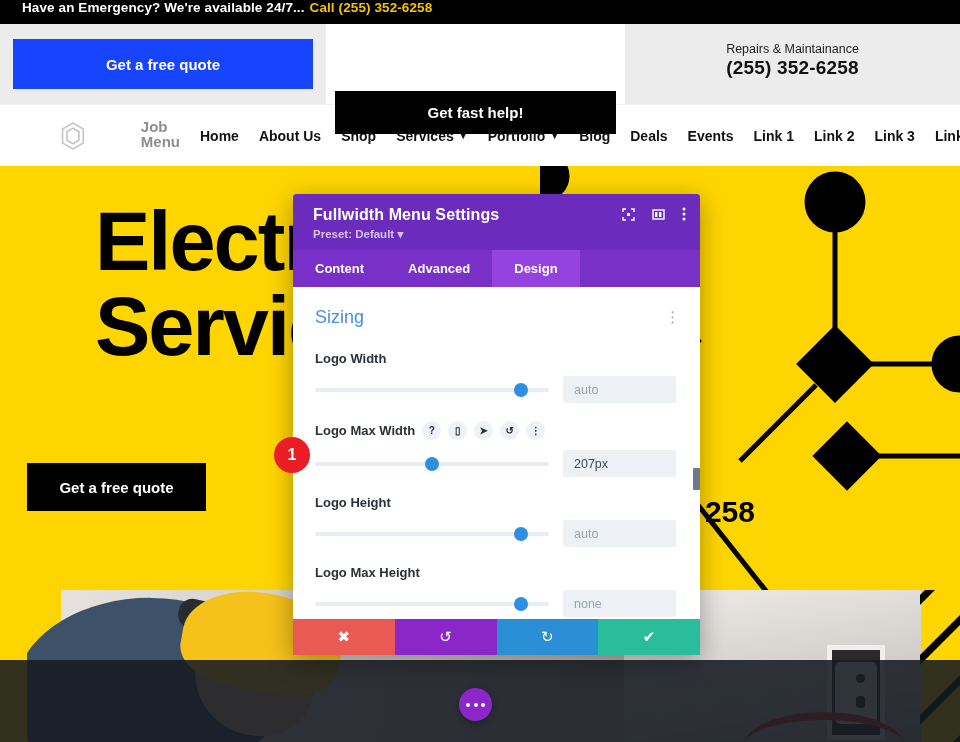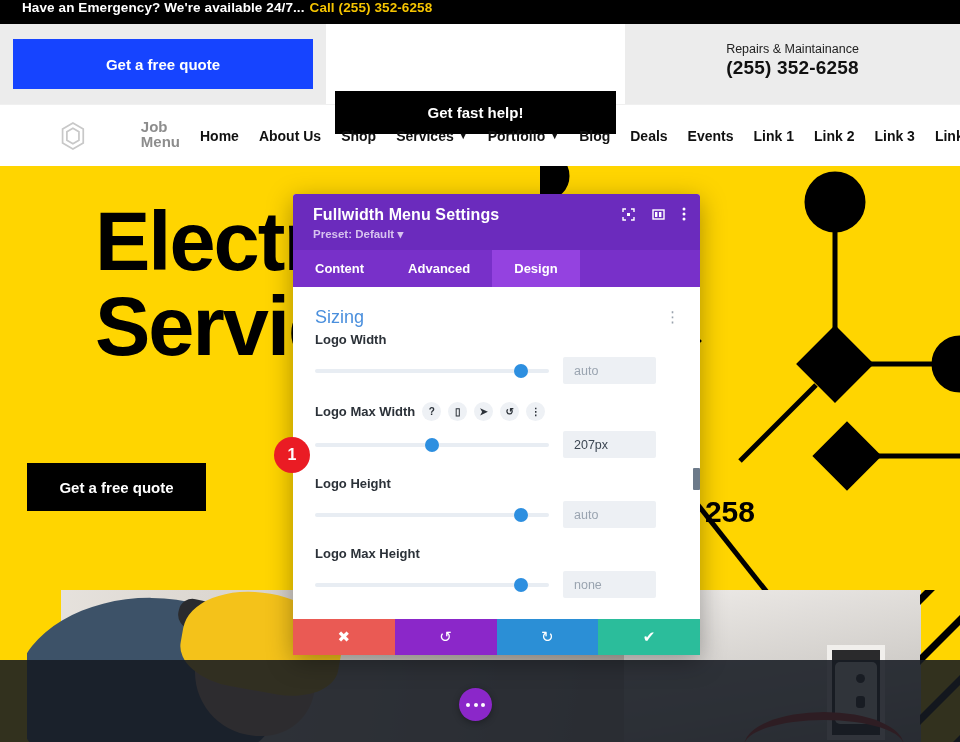--- a/index.html
+++ b/index.html
@@ -148,21 +148,21 @@
   .modal-hdr-icons { position: absolute; right: 14px; top: 13px; display: flex; gap: 17px; align-items: center; }
   .hdr-ico { color: #fff; cursor: pointer; display: flex; align-items: center; }
 
   .modal-tabs { display: flex; background: #7830c9; }
   .mtab {
     padding: 11px 22px; color: #fff; font-size: 13px; font-weight: bold; cursor: pointer;
   }
   .mtab.active { background: #9442e0; }
 
   .modal-body { flex: 1; background: #fff; padding: 20px 20px 0 22px; overflow: hidden; position: relative; }
-  .section-head { display: flex; align-items: center; justify-content: space-between; margin-bottom: 4px; }
+  .section-head { display: flex; align-items: center; justify-content: space-between; margin-bottom: 23px; }
   .section-title { color: #4a8fdd; font-size: 18px; }
   .kebab { color: #9aa3ad; font-size: 15px; letter-spacing: 0; cursor: pointer; line-height: .7; }
 
   .field { margin-bottom: 18px; }
   .field-label-row { display: flex; align-items: center; gap: 7px; margin-bottom: 10px; }
   .field-label { font-size: 13px; color: #2b3138; font-weight: bold; }
   .mini-ico {
     width: 19px; height: 19px; border-radius: 50%; background: #eef1f5;
     display: flex; align-items: center; justify-content: center;
     font-size: 10px; color: #2b3138; cursor: pointer; font-weight: bold;
@@ -171,21 +171,21 @@
   .slider { position: relative; width: 234px; height: 16px; cursor: pointer; }
   .slider-track {
     position: absolute; left: 0; top: 6px; width: 100%; height: 4px;
     background: #e8edf3; border-radius: 2px;
   }
   .slider-thumb {
     position: absolute; top: 1px; width: 14px; height: 14px; border-radius: 50%;
     background: #2d8fe0; transform: translateX(-50%);
   }
   .field-input {
-    width: 93px; height: 27px; background: #edf0f4; border: none;
+    width: 113px; height: 27px; background: #edf0f4; border: none;
     font-size: 12.5px; color: #3d4753; padding: 0 11px;
     font-family: "Liberation Sans", sans-serif; border-radius: 2px;
   }
   .field-input::placeholder { color: #9aa4b0; }
 
   .modal-actions { display: flex; height: 36px; }
   .act { flex: 1; display: flex; align-items: center; justify-content: center;
          color: #fff; cursor: pointer; font-size: 15px; }
 
   .badge-1 {

